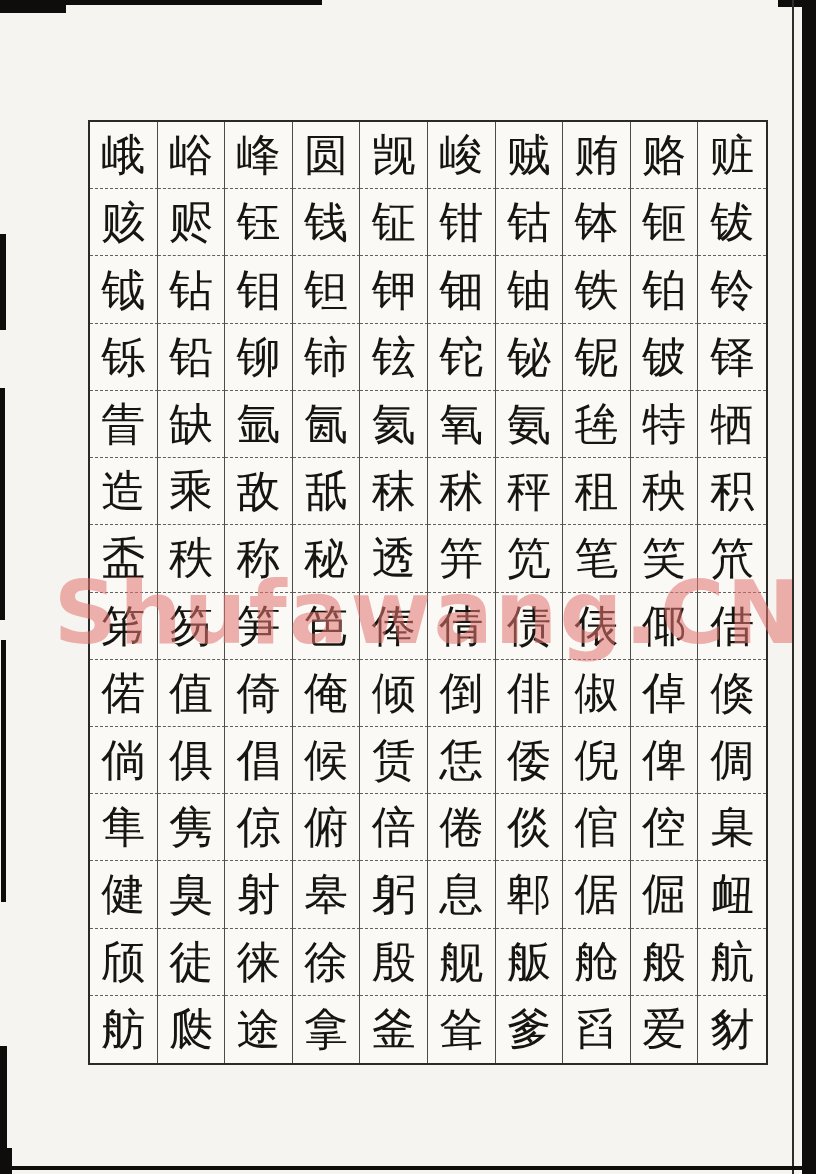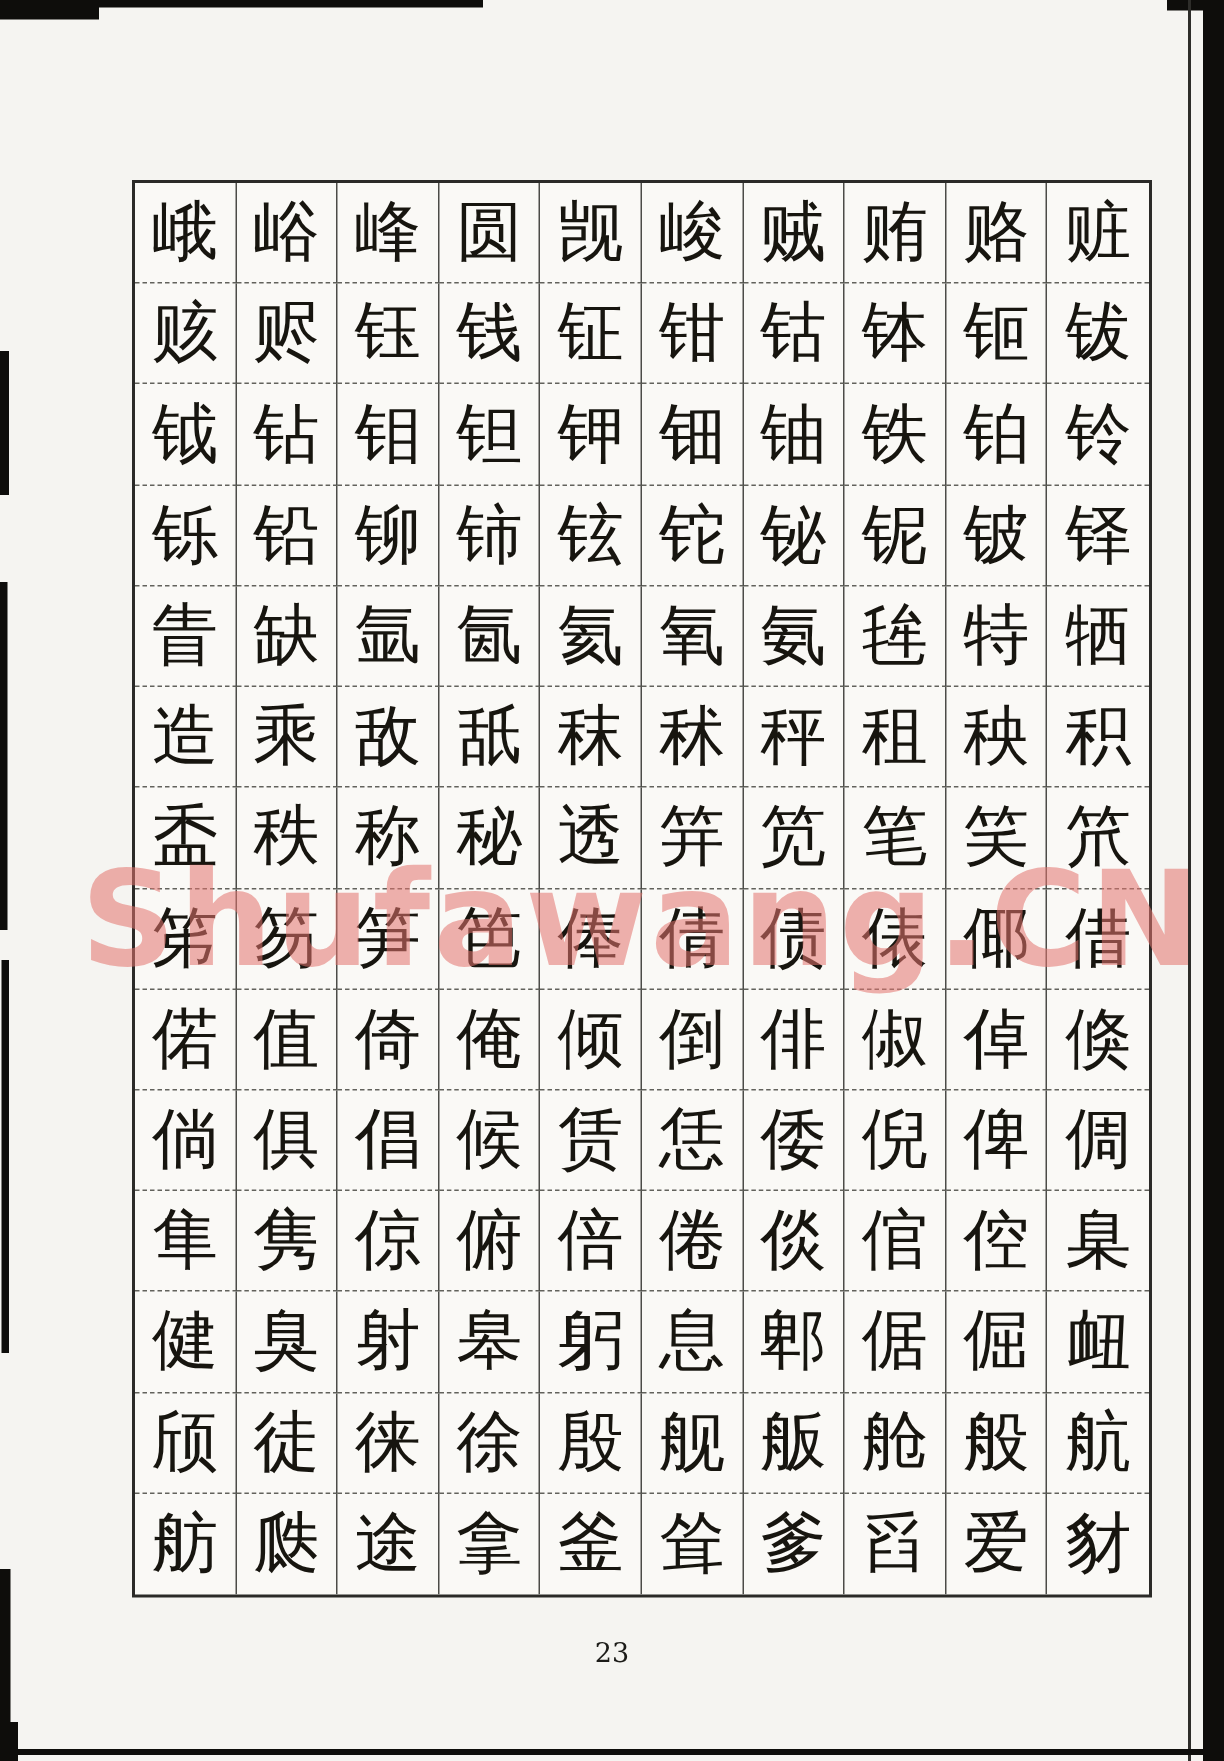--- a/index.html
+++ b/index.html
@@ -208,21 +208,20 @@
       <div class="cell">釜</div>
       <div class="cell">耸</div>
       <div class="cell">爹</div>
       <div class="cell">舀</div>
       <div class="cell">爱</div>
       <div class="cell">豺</div>
     </div>
 
   <div class="watermark" style="color: rgb(228, 116, 110); opacity: 0.55;">Shufawang.CN</div>
 
-  <div class="page-number">23</div>
 
   <div class="artifact a-top-line"></div>
   <div class="artifact a-top-blob"></div>
   <div class="artifact a-topright"></div>
   <div class="artifact a-right-bar"></div>
   <div class="artifact a-right-line"></div>
   <div class="artifact a-left-seg1"></div>
   <div class="artifact a-left-seg2"></div>
   <div class="artifact a-left-seg3"></div>
   <div class="artifact a-left-seg4"></div>

